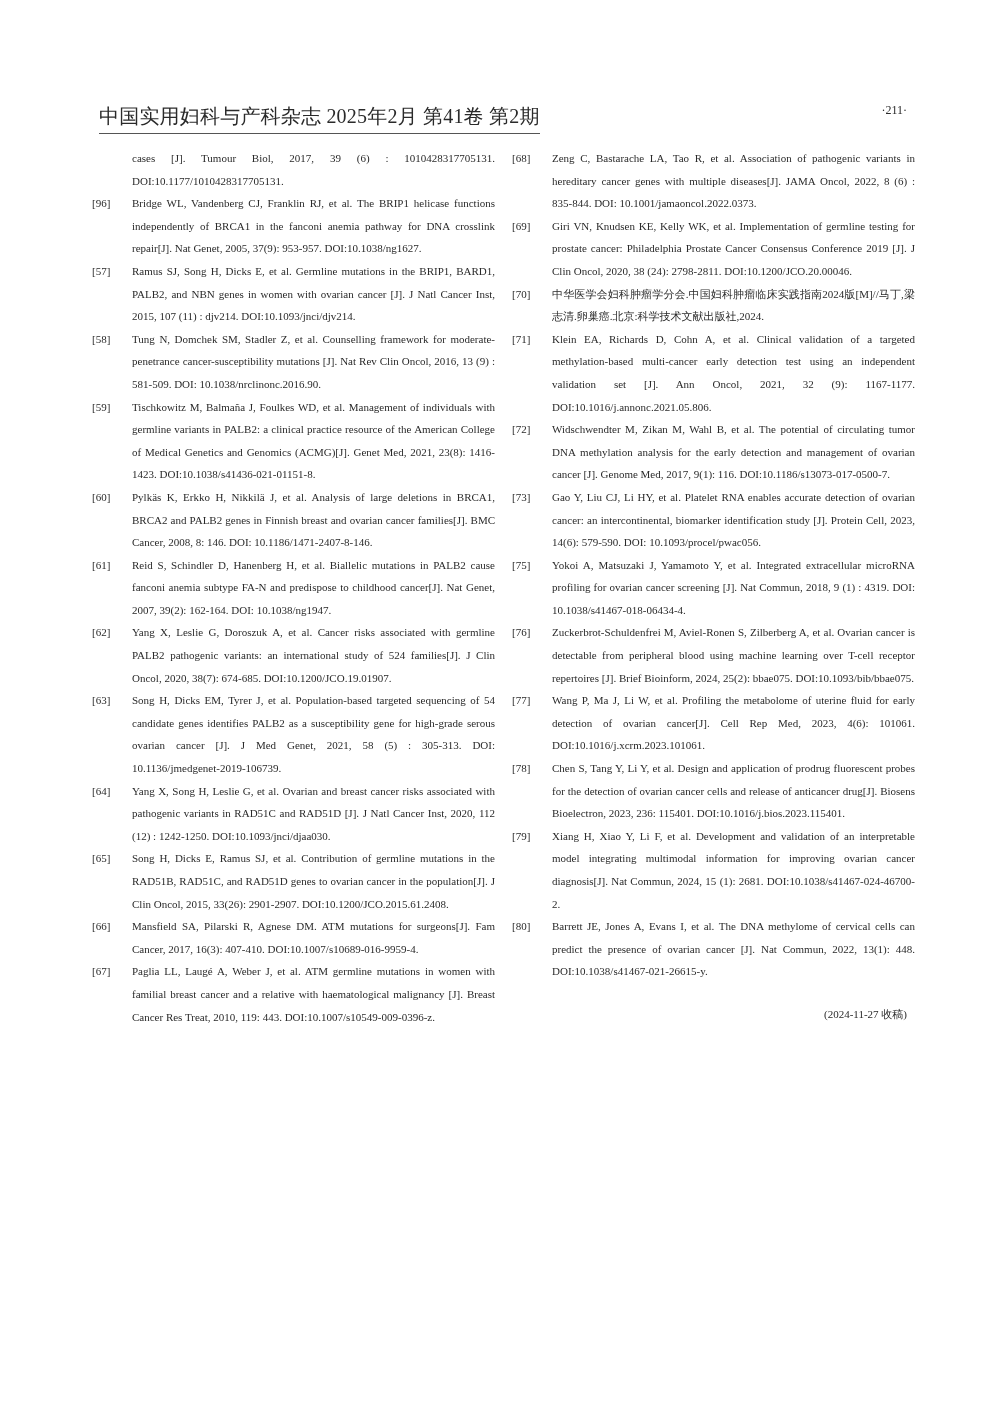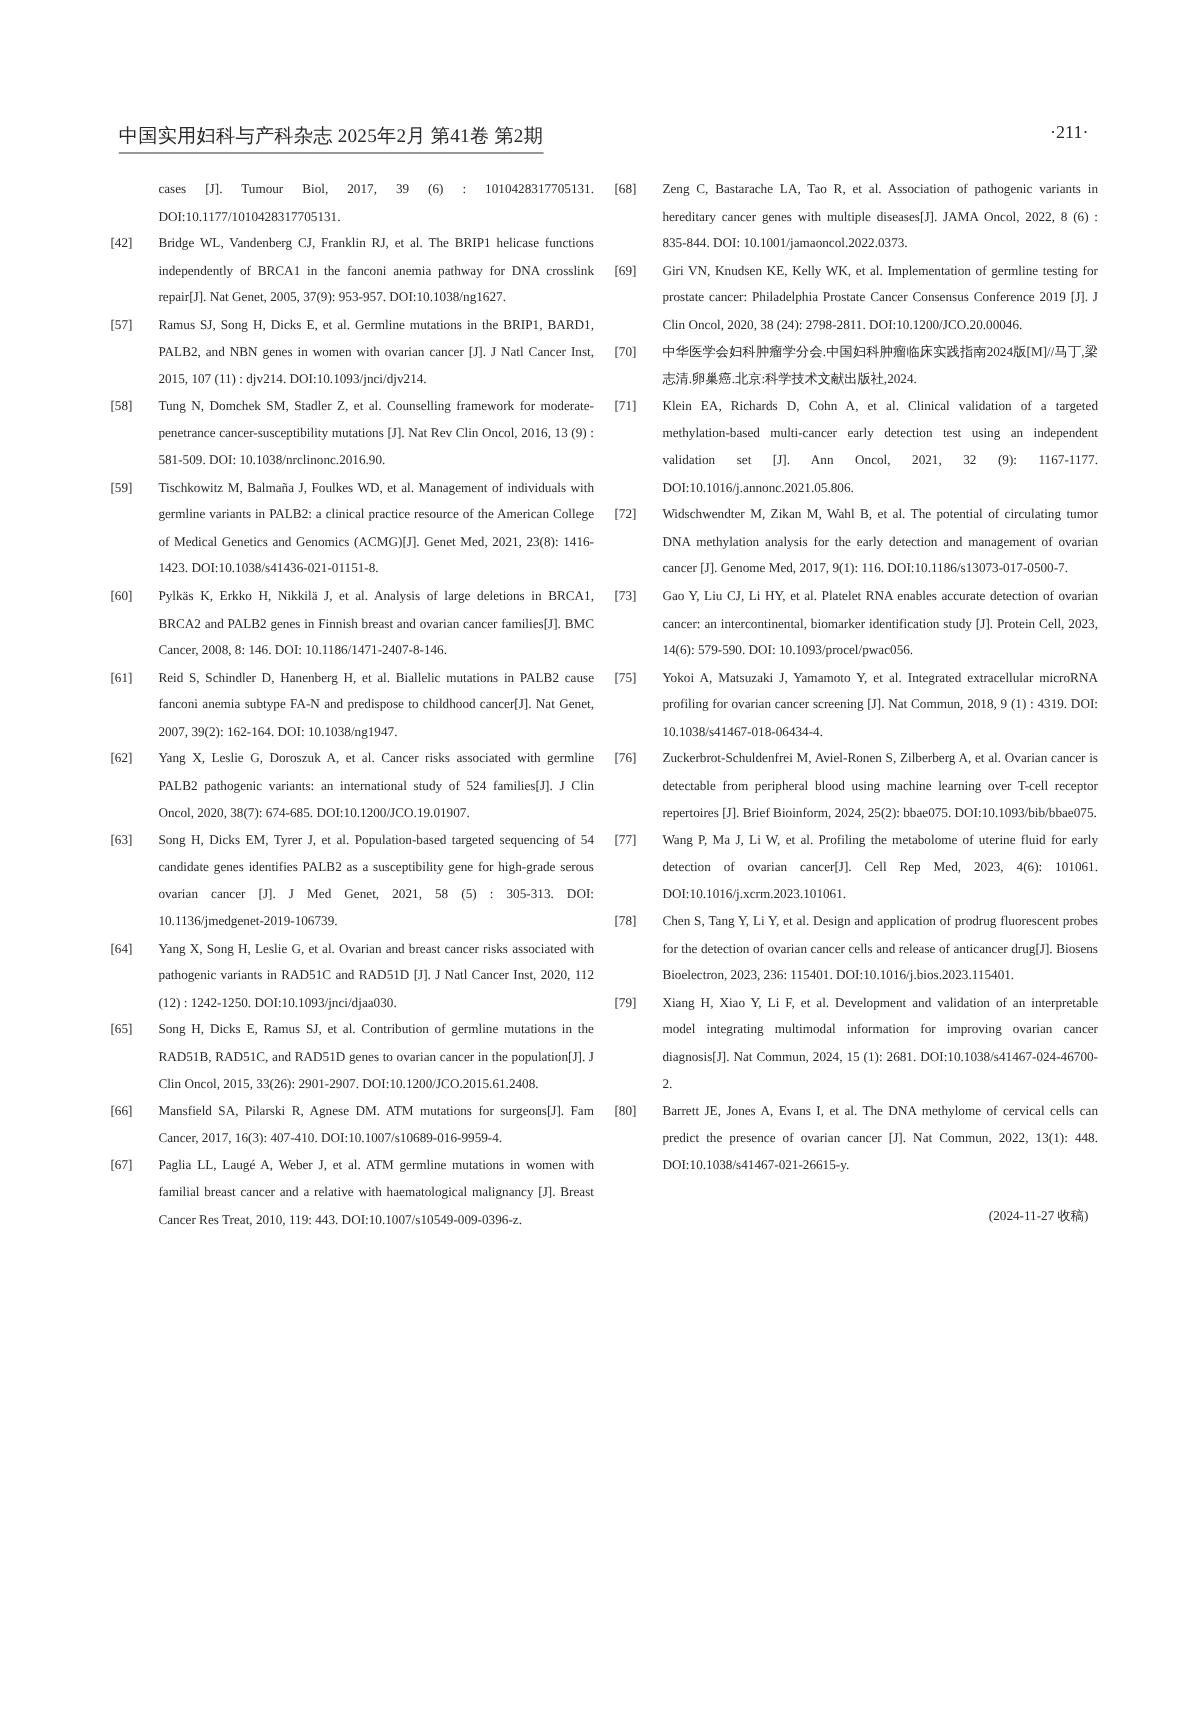--- a/index.html
+++ b/index.html
@@ -6,26 +6,26 @@
   body {
     width: 1000px; height: 1424px; position: relative; overflow: hidden;
     font-family: "Liberation Serif", "DejaVu Serif", serif;
     color: #2a2a2a;
   }
   .header {
     position: absolute; left: 99px; top: 103px; width: 808px; height: 24px;
   }
   .journal-title {
     position: absolute; left: 0; top: 0;
-    font-size: 16px; letter-spacing: 0.2px;
+    font-size: 20px; letter-spacing: 0.2px;
     border-bottom: 1px solid #555; padding-bottom: 3px;
     white-space: nowrap;
   }
   .page-number {
-    position: absolute; right: 0; top: 0; font-size: 15px;
+    position: absolute; right: 0; top: 0; font-size: 12px;
   }
   .column {
     position: absolute; top: 147px; width: 403px;
     font-size: 11px; line-height: 22.6px;
   }
   .col-left { left: 92px; }
   .col-right { left: 512px; font-family: Liberation Serif, serif; }
   .ref {
     position: relative; padding-left: 40px; text-align: justify;
     text-align-last: left; margin: 0;
@@ -42,21 +42,21 @@
 <body>
 
 <div class="header">
   <span class="journal-title">中国实用妇科与产科杂志 2025年2月 第41卷 第2期</span>
   <span class="page-number">·211·</span>
 </div>
 
 <div class="column col-left">
   <p class="continuation">cases [J]. Tumour Biol, 2017, 39 (6) : 1010428317705131. DOI:10.1177/1010428317705131.</p>
   <div id="left-refs">
-      <p class="ref"><span class="num">[42]</span><span>Bridge WL, Vandenberg CJ, Franklin RJ, et al. The BRIP1 helicase functions independently of BRCA1 in the fanconi anemia pathway for DNA crosslink repair[J]. Nat Genet, 2005, 37(9): 953-957. DOI:10.1038/ng1627.</span></p>
+      <p class="ref"><span class="num">[96]</span><span>Bridge WL, Vandenberg CJ, Franklin RJ, et al. The BRIP1 helicase functions independently of BRCA1 in the fanconi anemia pathway for DNA crosslink repair[J]. Nat Genet, 2005, 37(9): 953-957. DOI:10.1038/ng1627.</span></p>
       <p class="ref"><span class="num">[57]</span><span>Ramus SJ, Song H, Dicks E, et al. Germline mutations in the BRIP1, BARD1, PALB2, and NBN genes in women with ovarian cancer [J]. J Natl Cancer Inst, 2015, 107 (11) : djv214. DOI:10.1093/jnci/djv214.</span></p>
       <p class="ref"><span class="num">[58]</span><span>Tung N, Domchek SM, Stadler Z, et al. Counselling framework for moderate-penetrance cancer-susceptibility mutations [J]. Nat Rev Clin Oncol, 2016, 13 (9) : 581-509. DOI: 10.1038/nrclinonc.2016.90.</span></p>
       <p class="ref"><span class="num">[59]</span><span>Tischkowitz M, Balmaña J, Foulkes WD, et al. Management of individuals with germline variants in PALB2: a clinical practice resource of the American College of Medical Genetics and Genomics (ACMG)[J]. Genet Med, 2021, 23(8): 1416-1423. DOI:10.1038/s41436-021-01151-8.</span></p>
       <p class="ref"><span class="num">[60]</span><span>Pylkäs K, Erkko H, Nikkilä J, et al. Analysis of large deletions in BRCA1, BRCA2 and PALB2 genes in Finnish breast and ovarian cancer families[J]. BMC Cancer, 2008, 8: 146. DOI: 10.1186/1471-2407-8-146.</span></p>
       <p class="ref"><span class="num">[61]</span><span>Reid S, Schindler D, Hanenberg H, et al. Biallelic mutations in PALB2 cause fanconi anemia subtype FA-N and predispose to childhood cancer[J]. Nat Genet, 2007, 39(2): 162-164. DOI: 10.1038/ng1947.</span></p>
       <p class="ref"><span class="num">[62]</span><span>Yang X, Leslie G, Doroszuk A, et al. Cancer risks associated with germline PALB2 pathogenic variants: an international study of 524 families[J]. J Clin Oncol, 2020, 38(7): 674-685. DOI:10.1200/JCO.19.01907.</span></p>
       <p class="ref"><span class="num">[63]</span><span>Song H, Dicks EM, Tyrer J, et al. Population-based targeted sequencing of 54 candidate genes identifies PALB2 as a susceptibility gene for high-grade serous ovarian cancer [J]. J Med Genet, 2021, 58 (5) : 305-313. DOI: 10.1136/jmedgenet-2019-106739.</span></p>
       <p class="ref"><span class="num">[64]</span><span>Yang X, Song H, Leslie G, et al. Ovarian and breast cancer risks associated with pathogenic variants in RAD51C and RAD51D [J]. J Natl Cancer Inst, 2020, 112 (12) : 1242-1250. DOI:10.1093/jnci/djaa030.</span></p>
       <p class="ref"><span class="num">[65]</span><span>Song H, Dicks E, Ramus SJ, et al. Contribution of germline mutations in the RAD51B, RAD51C, and RAD51D genes to ovarian cancer in the population[J]. J Clin Oncol, 2015, 33(26): 2901-2907. DOI:10.1200/JCO.2015.61.2408.</span></p>
       <p class="ref"><span class="num">[66]</span><span>Mansfield SA, Pilarski R, Agnese DM. ATM mutations for surgeons[J]. Fam Cancer, 2017, 16(3): 407-410. DOI:10.1007/s10689-016-9959-4.</span></p>

